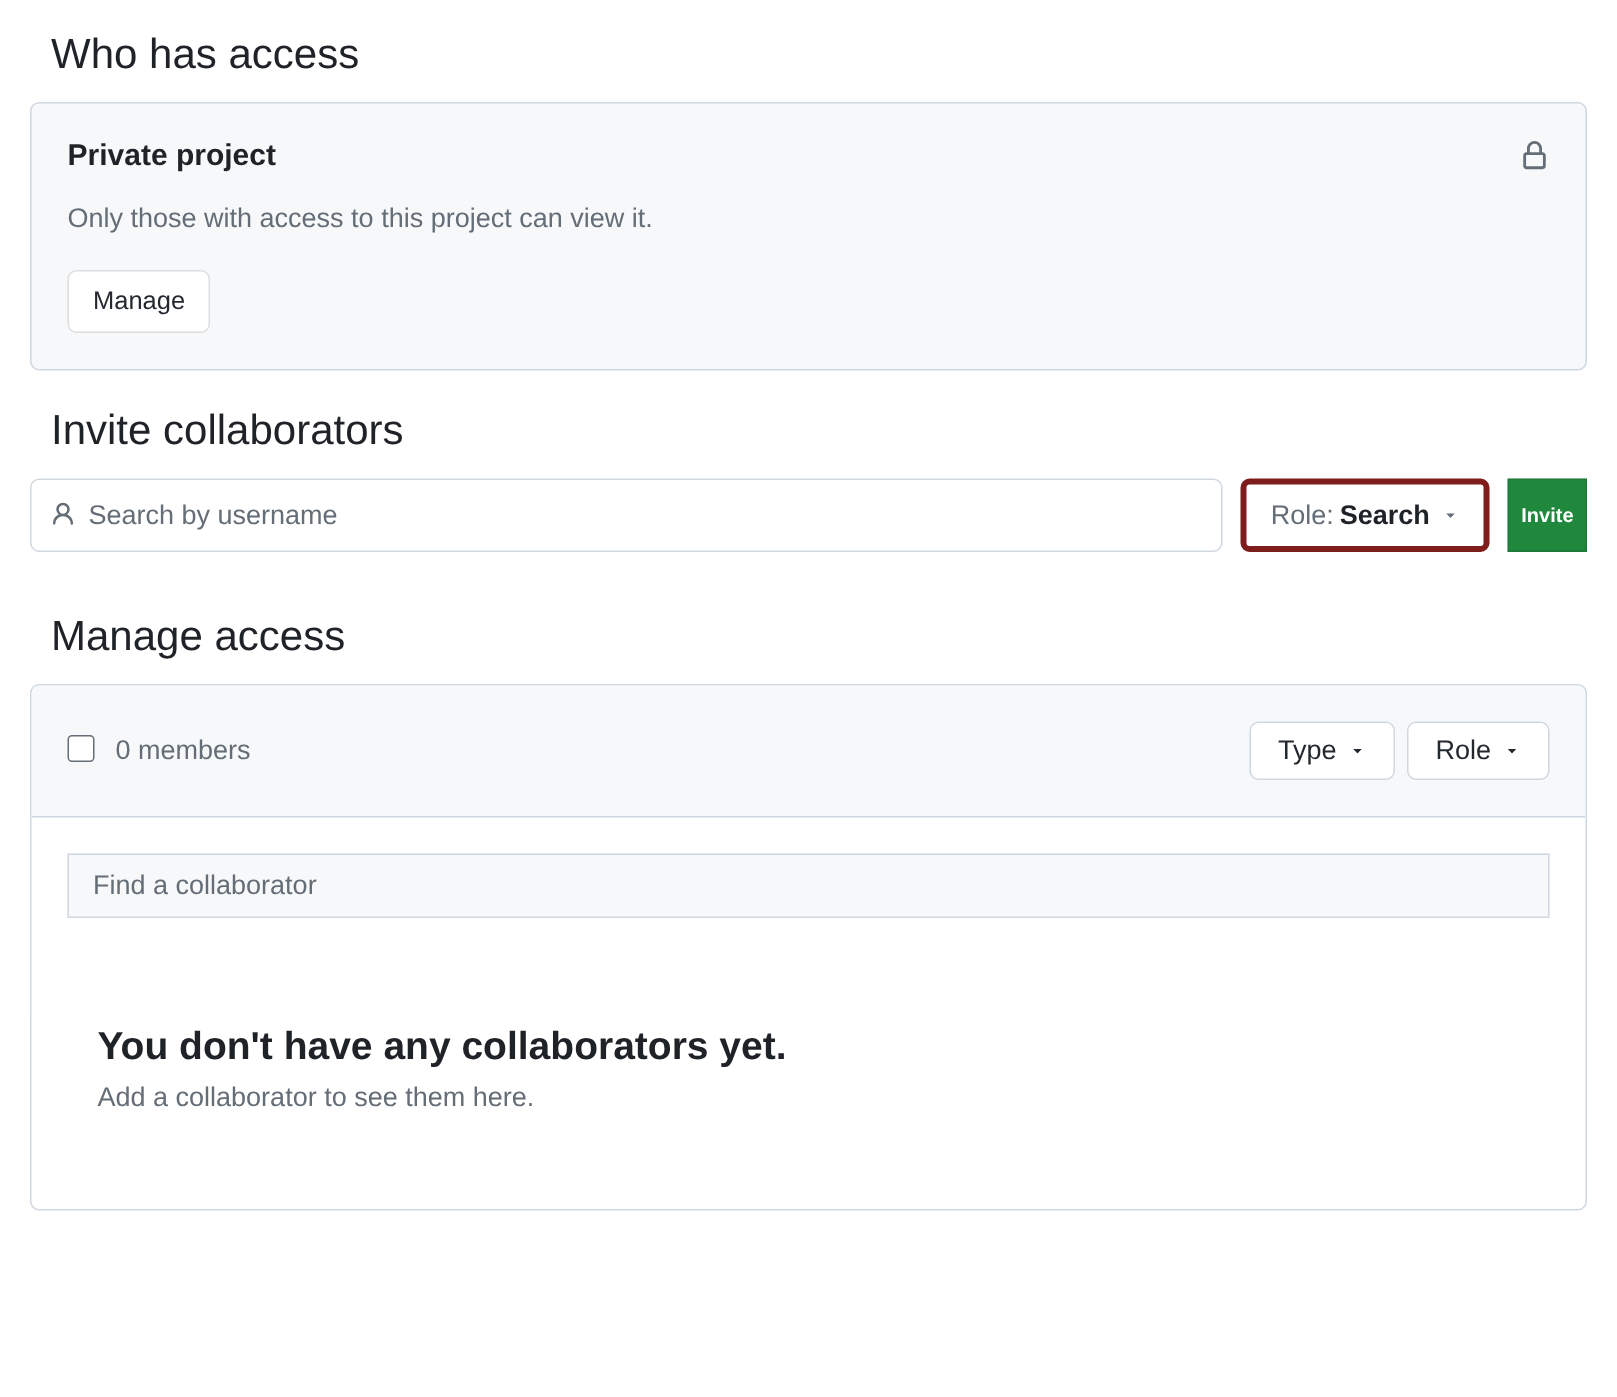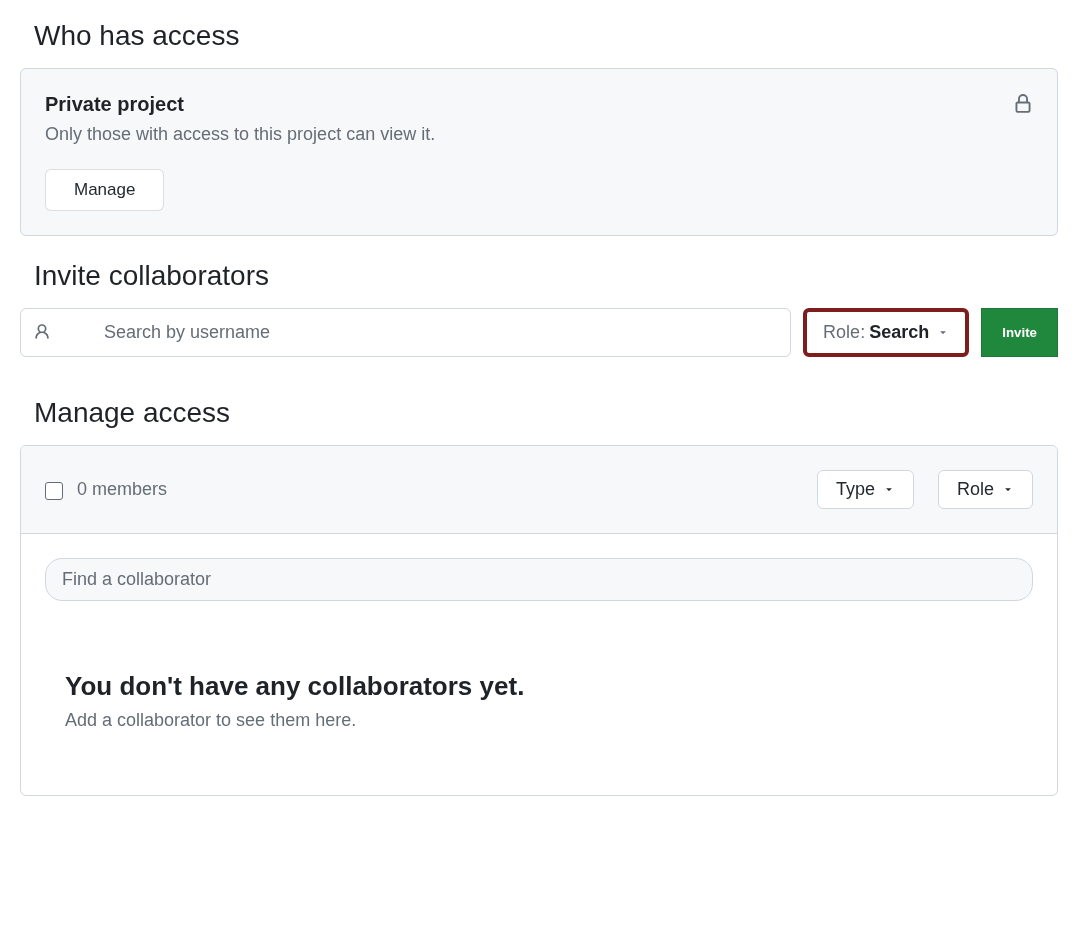--- a/index.html
+++ b/index.html
@@ -26,72 +26,71 @@
       border: 1px solid #d0d7de;
       border-radius: 6px;
       padding: 24px;
       margin-bottom: 24px;
       position: relative;
     }
     .access-card-title {
       font-size: 20px;
       font-weight: 600;
       color: #1f2328;
-      margin-bottom: 8px;
+      margin-bottom: 19px;
     }
     .access-card-desc {
       font-size: 18px;
       color: #656d76;
       margin-bottom: 24px;
     }
     .lock-icon-wrap {
       position: absolute;
       top: 24px;
       right: 24px;
       color: #656d76;
     }
     .btn {
       display: inline-flex;
       align-items: center;
       gap: 6px;
       background: #f6f8fa;
       border: 1px solid rgba(31,35,40,0.15);
       border-radius: 6px;
-      padding: 8px 28px;
+      padding: 8px 16px;
       font-size: 17px;
       font-weight: 500;
       color: #24292f;
       cursor: pointer;
       line-height: 1.4;
     }
     .btn-white {
       background: #ffffff;
     }
     .btn-primary {
       background: #1f883d;
       color: #ffffff;
       border: 1px solid rgba(31,35,40,0.15);
       font-weight: 600;
-      padding: 10px 20px;
+      padding: 10px 8px;
     }
     .invite-row {
       display: flex;
       gap: 12px;
       align-items: stretch;
       margin-bottom: 40px;
     }
     .search-input-wrap {
       flex: 1;
       display: flex;
       align-items: center;
       border: 1px solid #d0d7de;
       border-radius: 6px;
       padding: 0 12px;
       background: #ffffff;
-      gap: 45px;
     }
     .search-input-wrap svg {
       color: #656d76;
       flex-shrink: 0;
     }
     .search-input {
       flex: 1;
       border: none;
       outline: none;
       padding: 10px 8px;
@@ -129,59 +128,59 @@
     .manage-header {
       background: #f6f8fa;
       border-bottom: 1px solid #d0d7de;
       padding: 24px;
       display: flex;
       align-items: center;
       justify-content: space-between;
     }
     .manage-header-left {
       display: flex;
-      align-items: flex-end;
+      align-items: flex-start;
       gap: 14px;
     }
     .checkbox {
       width: 18px;
       height: 18px;
       border: 1.5px solid #656d76;
       border-radius: 3px;
       background: #ffffff;
       cursor: pointer;
     }
     .member-count {
       font-size: 18px;
       color: #656d76;
     }
     .manage-header-right {
       display: flex;
-      gap: 24px;
+      gap: 8px;
       border-radius: 12px;
     }
     .filter-btn {
       display: inline-flex;
       align-items: center;
       gap: 8px;
       background: #ffffff;
       border: 1px solid #d0d7de;
       border-radius: 6px;
       padding: 8px 18px;
       font-size: 18px;
       color: #24292f;
       cursor: pointer;
     }
     .manage-body {
       padding: 24px;
     }
     .find-input {
       width: 100%;
       border: 1px solid #d0d7de;
-      border-radius: 17px;
+      border-radius: 0;
       padding: 10px 16px;
       font-size: 18px;
       background: #f6f8fa;
       color: #1f2328;
       outline: none;
     }
     .find-input::placeholder {
       color: #656d76;
     }
     .empty-state {

